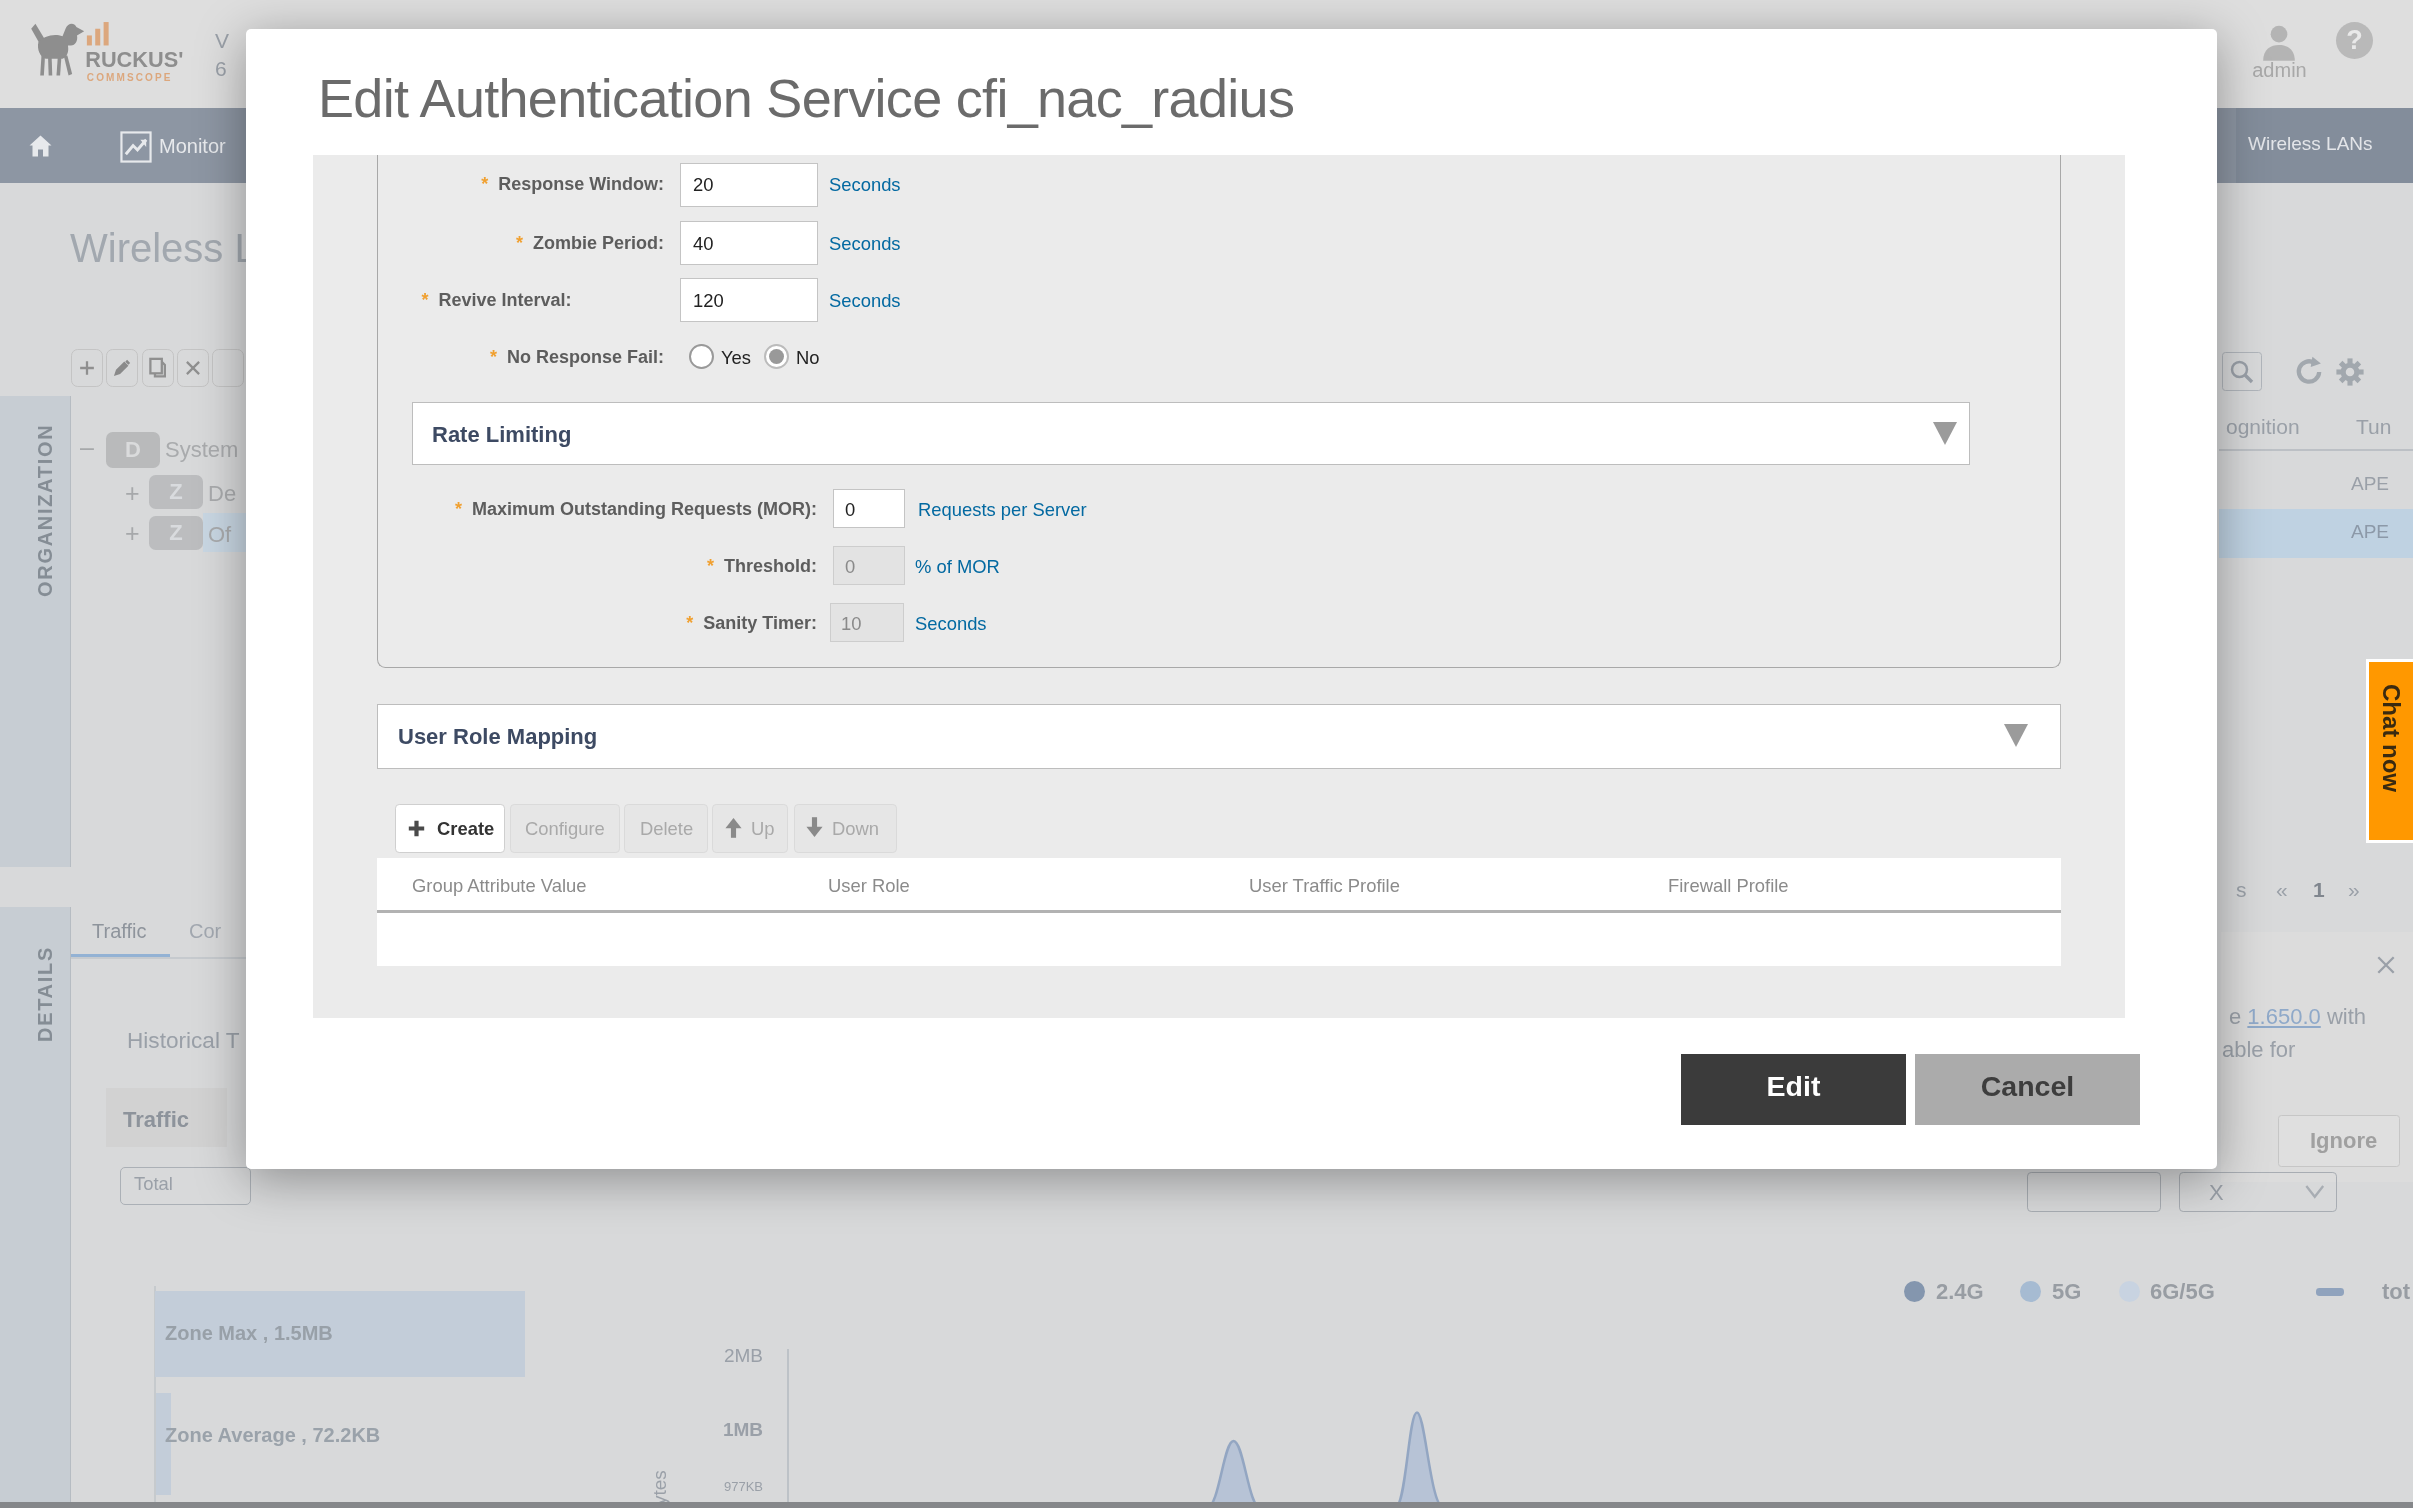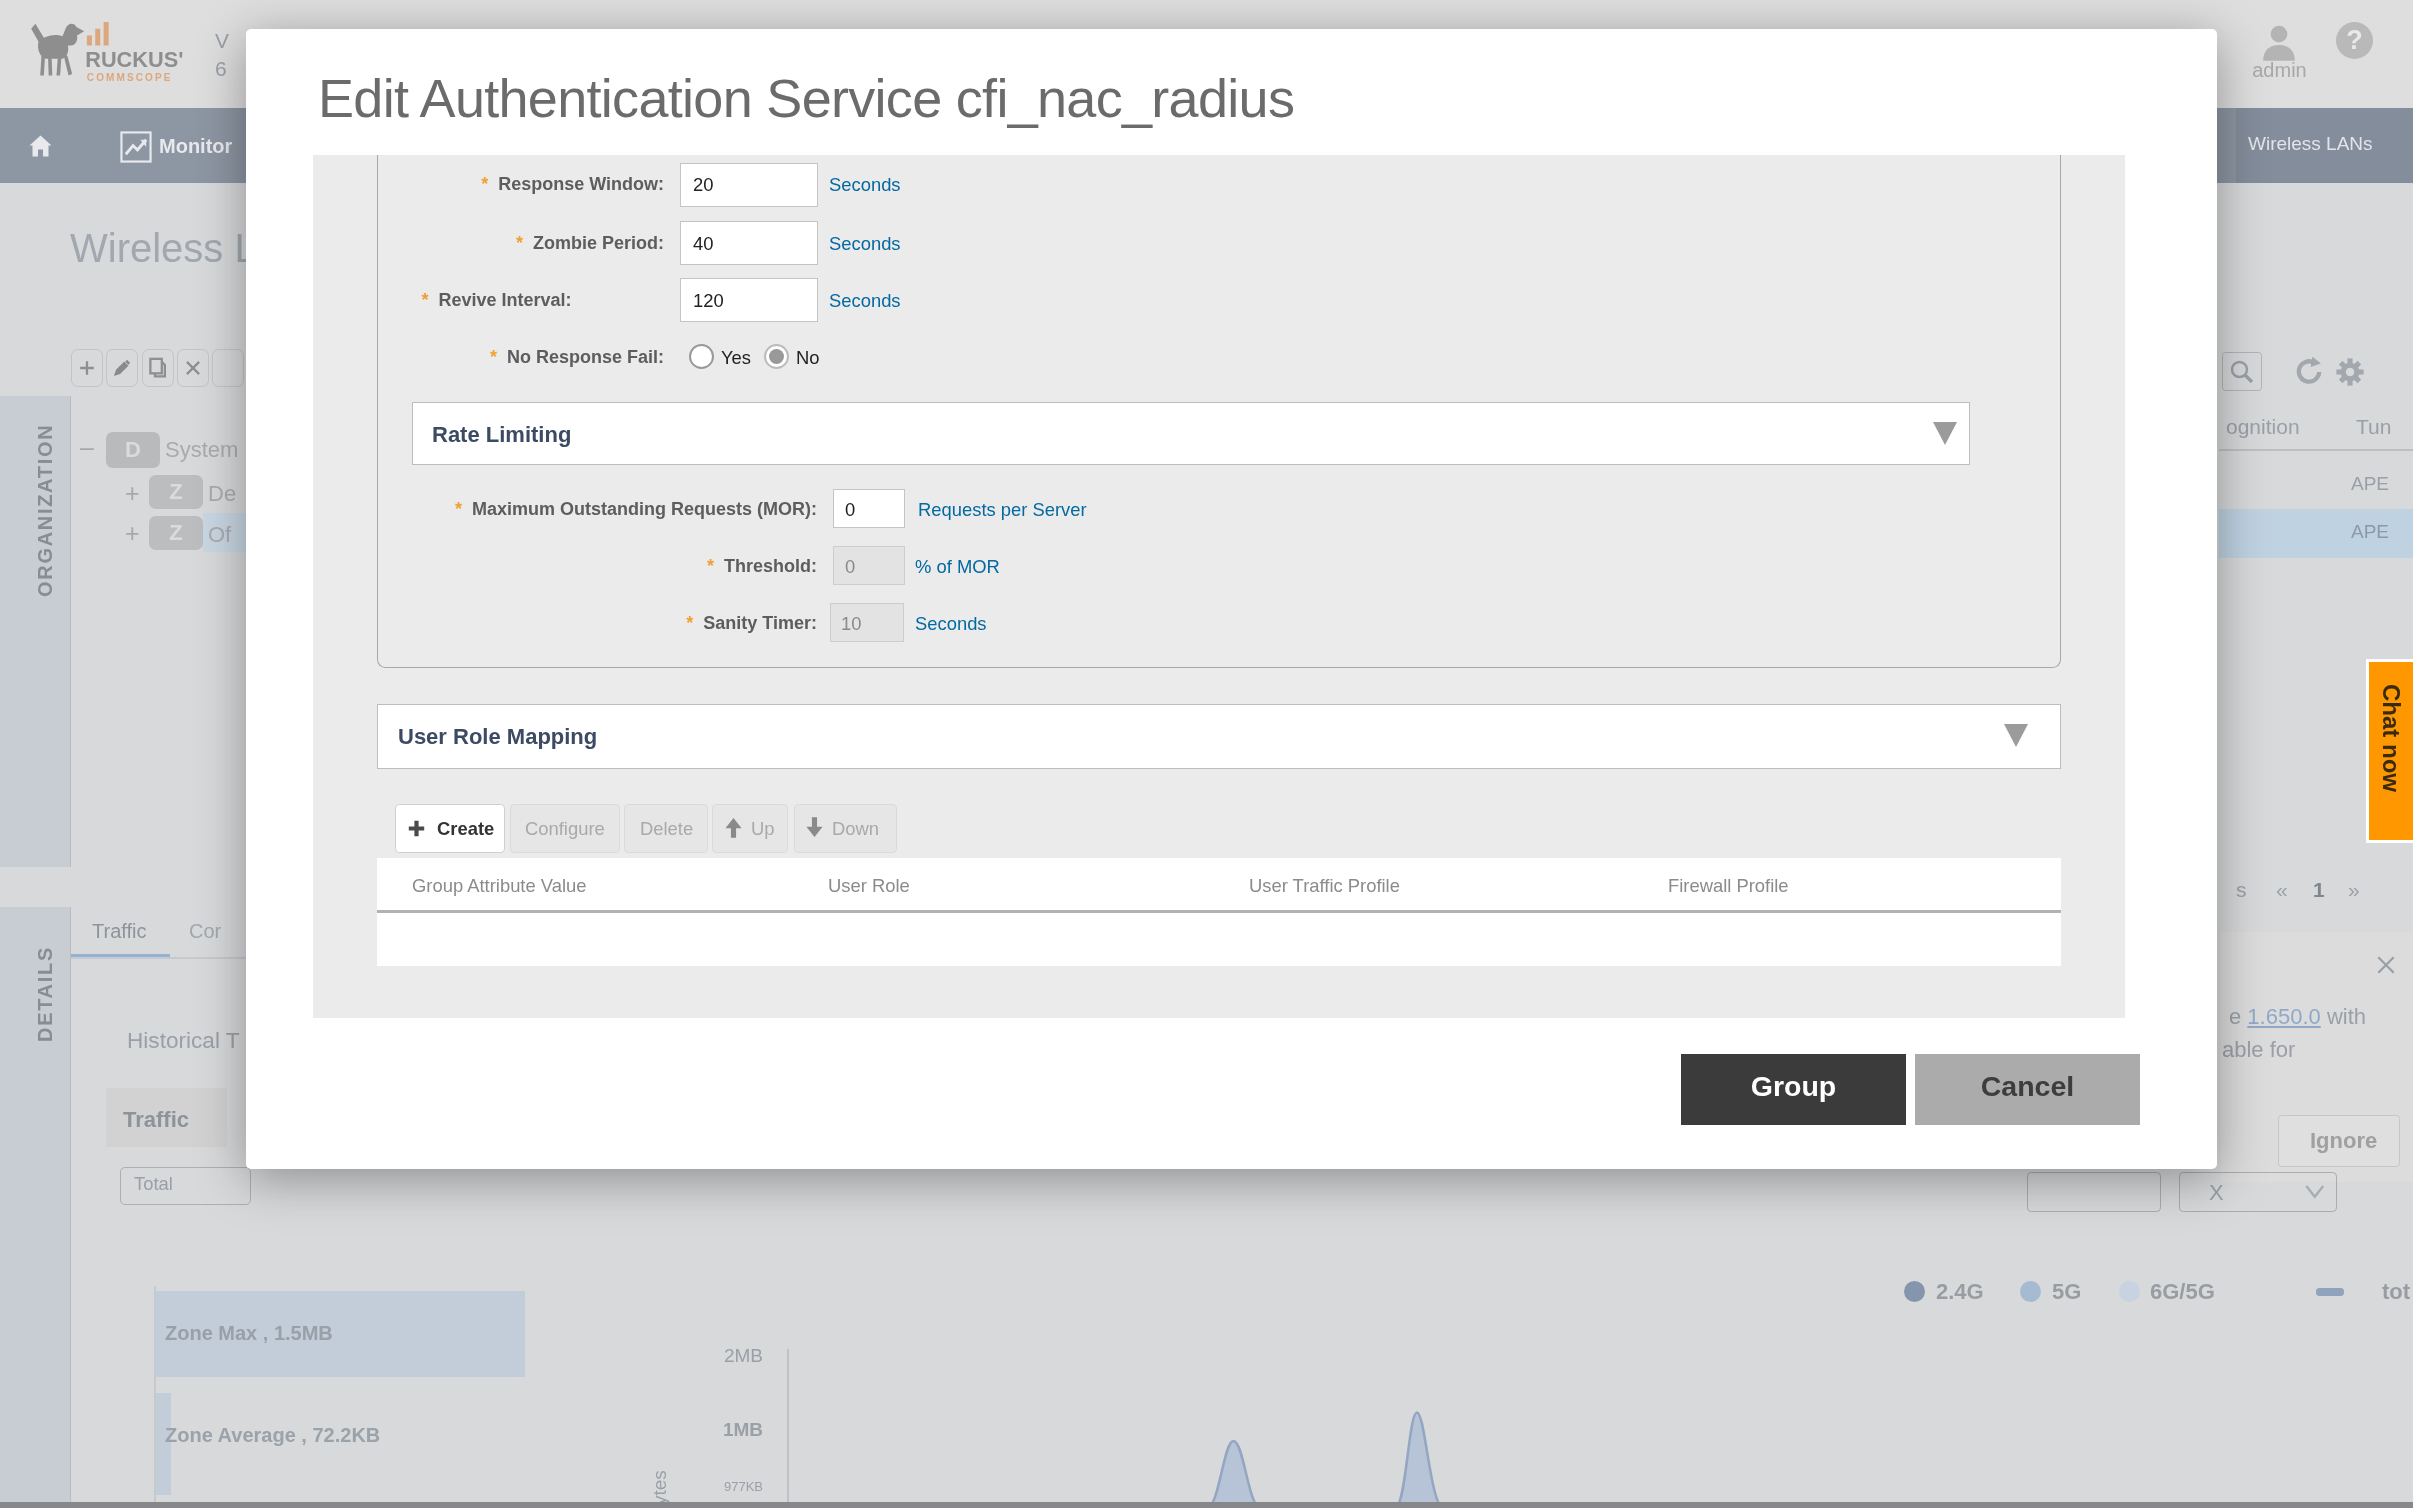--- a/index.html
+++ b/index.html
@@ -53,21 +53,21 @@
   <div class="a" style="left:2236px;top:108px;width:178px;height:75px;background:#838d9b;"></div>
   <div class="a" style="left:2248px;top:133px;font-size:19px;color:#e3e5e9;white-space:nowrap;">Wireless LANs</div>
   <svg class="a" style="left:28px;top:133px;" width="25" height="25" viewBox="0 0 50 48">
     <path d="M25 4 L47 24 L41 24 L41 46 L30 46 L30 32 L20 32 L20 46 L9 46 L9 24 L3 24 Z" fill="#e7e9ec"></path>
   </svg>
   <svg class="a" style="left:120px;top:131px;" width="32" height="32" viewBox="0 0 44 44">
     <rect x="2" y="2" width="40" height="40" fill="none" stroke="#e7e9ec" stroke-width="3"></rect>
     <path d="M8 32 L18 20 L24 26 L36 12" fill="none" stroke="#e7e9ec" stroke-width="4"></path>
     <path d="M36 12 L36 22 L28 12 Z" fill="#e7e9ec"></path>
   </svg>
-  <div class="a" style="left:159px;top:135px;font-size:20px;font-weight:bold;color:#e7e9ec;">Monitor</div>
+  <div class="a" style="left:159px;top:135px;font-size:20px;font-weight:normal;color:#e7e9ec;">Monitor</div>
 
   <div class="a" style="left:70px;top:228px;font-size:40px;line-height:1;color:#a2a8af;white-space:nowrap;">Wireless LANs</div>
 
   <div class="a" style="left:71px;top:349px;width:32px;height:38px;border:1.7px solid #c4c4c4;border-radius:6.7px;box-sizing:border-box;"></div>
   <div class="a" style="left:106px;top:349px;width:32px;height:38px;border:1.7px solid #c4c4c4;border-radius:6.7px;box-sizing:border-box;"></div>
   <div class="a" style="left:142px;top:349px;width:32px;height:38px;border:1.7px solid #c4c4c4;border-radius:6.7px;box-sizing:border-box;"></div>
   <div class="a" style="left:177px;top:349px;width:32px;height:38px;border:1.7px solid #c4c4c4;border-radius:6.7px;box-sizing:border-box;"></div>
   <div class="a" style="left:212px;top:349px;width:32px;height:38px;border:1.7px solid #c4c4c4;border-radius:6.7px;box-sizing:border-box;"></div>
   <svg class="a" style="left:71px;top:352px;" width="32" height="32" viewBox="0 0 42 42">
       <path d="M21 12 L21 30 M12 21 L30 21" stroke="#8f8f8f" stroke-width="3"></path>
@@ -265,15 +265,15 @@
   </svg>
 <div class="a tbtn" style="left:832px;top:818px;z-index:44;">Down</div>
 
 <div class="a" style="left:377px;top:858px;width:1684px;height:108px;background:#fff;z-index:42;"></div>
 <div class="a" style="left:377px;top:910px;width:1684px;height:3.4px;background:#b2b2b2;z-index:43;"></div>
 <div class="a th" style="left:412px;top:875px;z-index:43;">Group Attribute Value</div>
 <div class="a th" style="left:828px;top:875px;z-index:43;">User Role</div>
 <div class="a th" style="left:1249px;top:875px;z-index:43;">User Traffic Profile</div>
 <div class="a th" style="left:1668px;top:875px;z-index:43;">Firewall Profile</div>
 
-<div class="a" style="left:1681px;top:1054px;width:225px;height:71px;background:#3b3b3b;color:#fff;font-size:28.5px;font-weight:bold;text-align:center;line-height:65px;z-index:43;">Group</div>
+<div class="a" style="left:1681px;top:1054px;width:225px;height:71px;background:#3b3b3b;color:#fff;font-size:28.5px;font-weight:bold;text-align:center;line-height:65px;z-index:43;">Edit</div>
 <div class="a" style="left:1915px;top:1054px;width:225px;height:71px;background:#ababab;color:#3d3d3d;font-size:28.5px;font-weight:bold;text-align:center;line-height:65px;z-index:43;">Cancel</div>
 
 
 </body></html>

